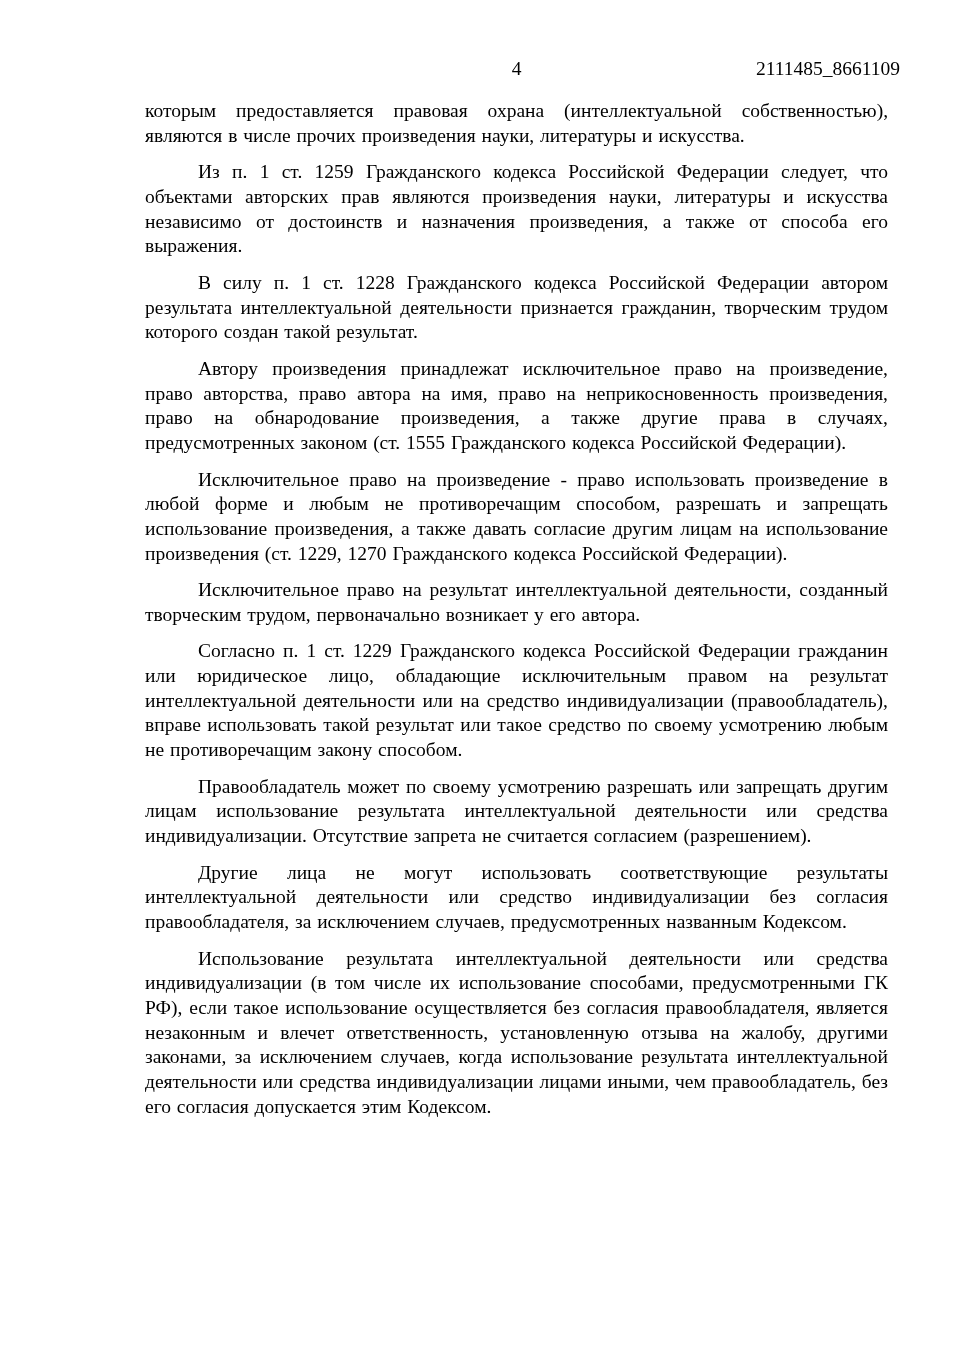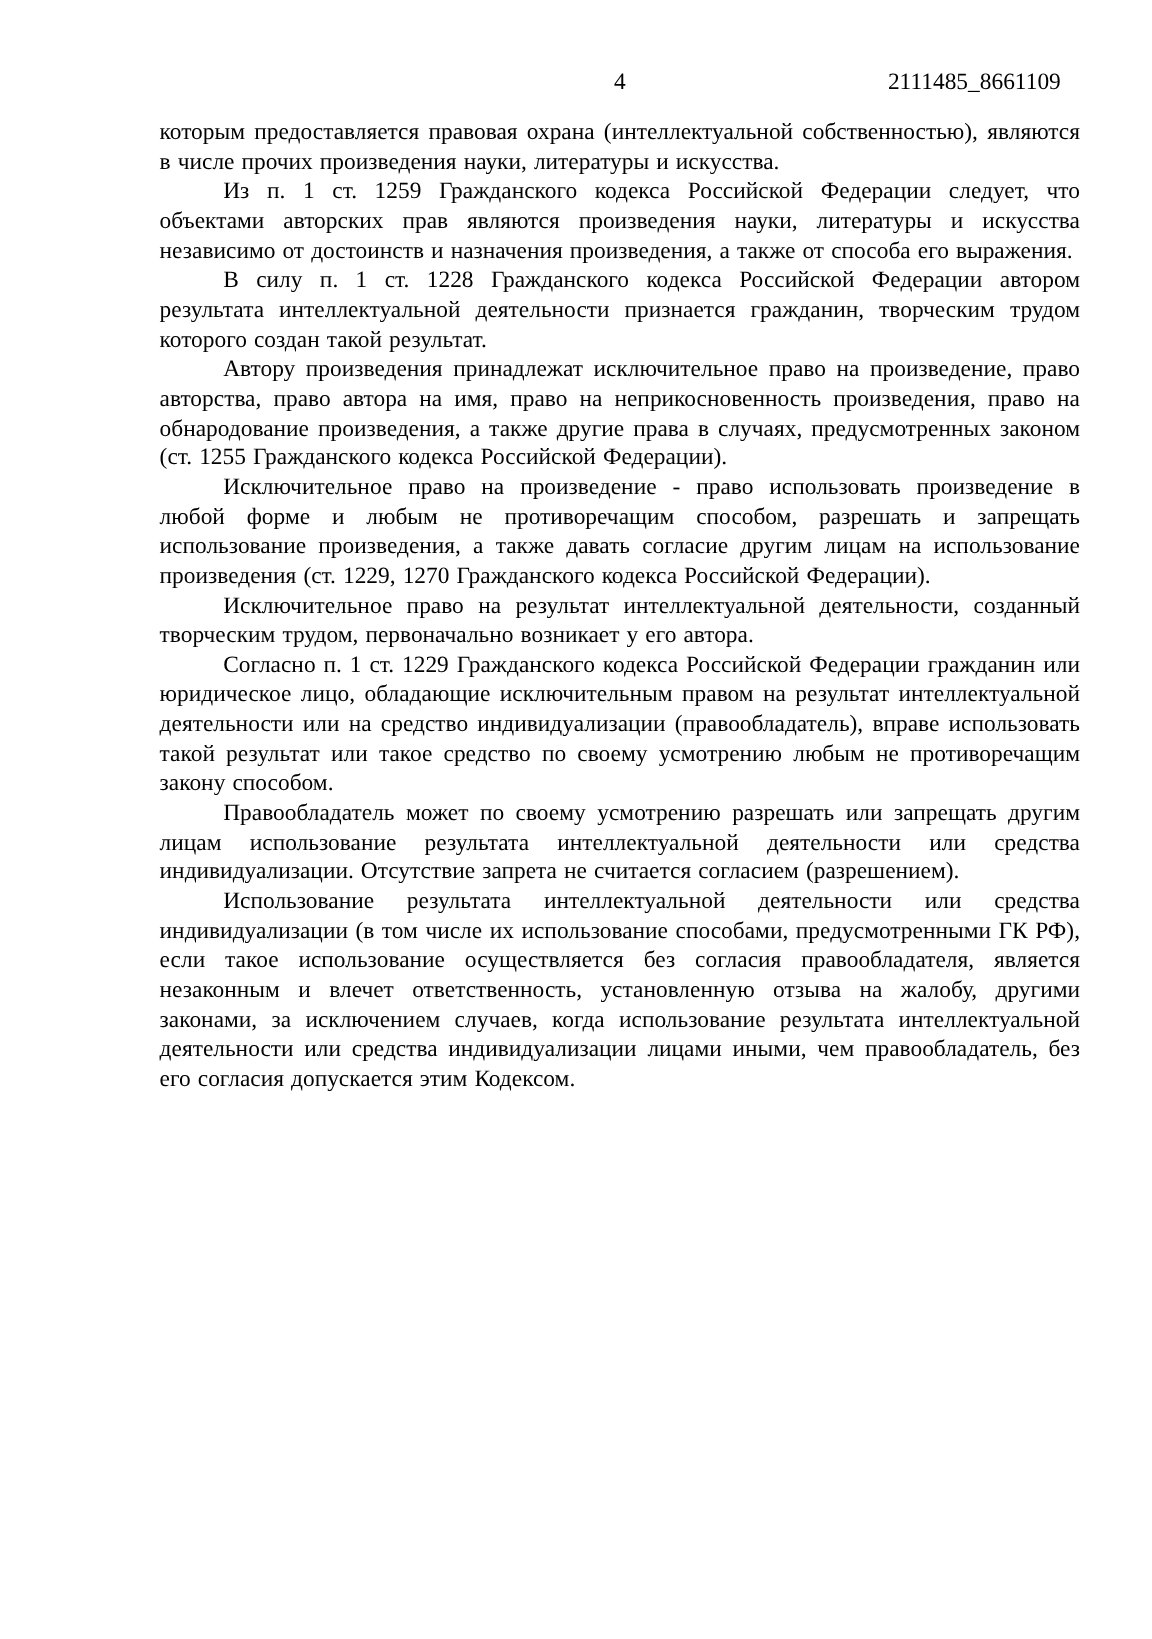--- a/index.html
+++ b/index.html
@@ -27,26 +27,26 @@
   }
   .page-number {
     position: absolute;
     left: 0;
     right: 0;
     top: 0;
     text-align: center;
   }
   .document-number {
     position: absolute;
-    right: 16px;
+    right: 0;
     top: 0;
     white-space: nowrap;
   }
   .doc-body p {
-    margin: 0;
+    margin: 12px;
     padding: 0;
     text-align: justify;
     text-indent: 53px;
     word-spacing: 1px;
   }
   .doc-body p.continuation {
     text-indent: 0;
   }
 </style>
 </head>
@@ -56,21 +56,22 @@
 
   <div class="page-header">
     <span class="page-number">4</span>
     <span class="document-number">2111485_8661109</span>
   </div>
 
   <div class="doc-body">
     <p class="continuation">которым предоставляется правовая охрана (интеллектуальной собственностью), являются в числе прочих произведения науки, литературы и искусства.</p>
     <p>Из п. 1 ст. 1259 Гражданского кодекса Российской Федерации следует, что объектами авторских прав являются произведения науки, литературы и искусства независимо от достоинств и назначения произведения, а также от способа его выражения.</p>
     <p>В силу п. 1 ст. 1228 Гражданского кодекса Российской Федерации автором результата интеллектуальной деятельности признается гражданин, творческим трудом которого создан такой результат.</p>
-    <p>Автору произведения принадлежат исключительное право на произведение, право авторства, право автора на имя, право на неприкосновенность произведения, право на обнародование произведения, а также другие права в случаях, предусмотренных законом (ст. 1255 Гражданского кодекса Российской Федерации).</p>
+    <p>Автору произведения принадлежат исключительное право на произведение, право авторства, право автора на имя, право на неприкосновенность произведения, право на обнародование произведения, а также другие права в случаях, предусмотренных законом (ст. 1555 Гражданского кодекса Российской Федерации).</p>
     <p>Исключительное право на произведение - право использовать произведение в любой форме и любым не противоречащим способом, разрешать и запрещать использование произведения, а также давать согласие другим лицам на использование произведения (ст. 1229, 1270 Гражданского кодекса Российской Федерации).</p>
     <p>Исключительное право на результат интеллектуальной деятельности, созданный творческим трудом, первоначально возникает у его автора.</p>
     <p>Согласно п. 1 ст. 1229 Гражданского кодекса Российской Федерации гражданин или юридическое лицо, обладающие исключительным правом на результат интеллектуальной деятельности или на средство индивидуализации (правообладатель), вправе использовать такой результат или такое средство по своему усмотрению любым не противоречащим закону способом.</p>
     <p>Правообладатель может по своему усмотрению разрешать или запрещать другим лицам использование результата интеллектуальной деятельности или средства индивидуализации. Отсутствие запрета не считается согласием (разрешением).</p>
+    <p>Другие лица не могут использовать соответствующие результаты интеллектуальной деятельности или средство индивидуализации без согласия правообладателя, за исключением случаев, предусмотренных названным Кодексом.</p>
     <p>Использование результата интеллектуальной деятельности или средства индивидуализации (в том числе их использование способами, предусмотренными ГК РФ), если такое использование осуществляется без согласия правообладателя, является незаконным и влечет ответственность, установленную отзыва на жалобу, другими законами, за исключением случаев, когда использование результата интеллектуальной деятельности или средства индивидуализации лицами иными, чем правообладатель, без его согласия допускается этим Кодексом.</p>
   </div>
 
 </div>
 
 </body></html>

